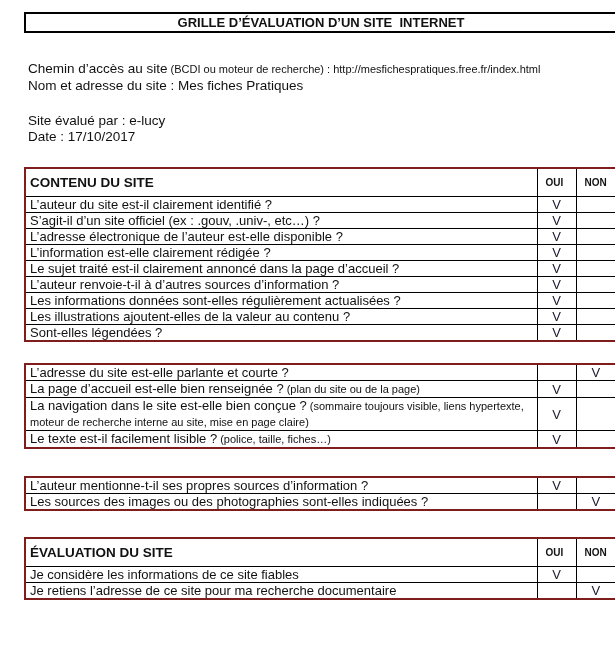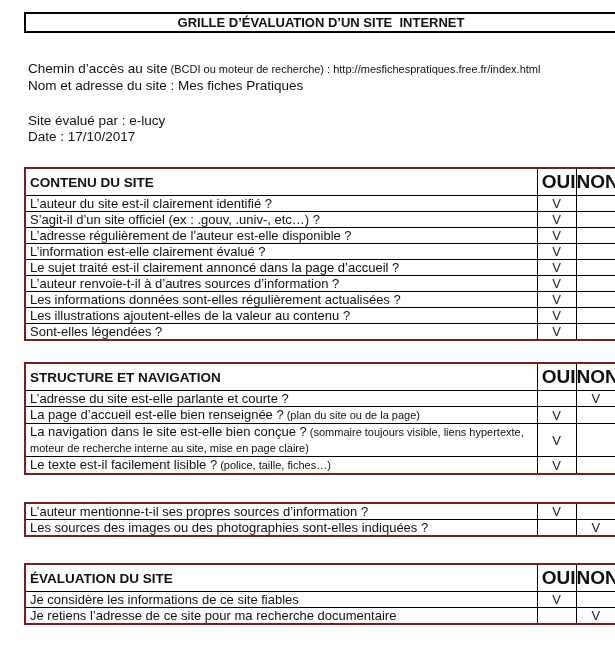--- a/index.html
+++ b/index.html
@@ -63,24 +63,24 @@
     vertical-align: middle;
   }
   th.sec {
     text-align: left;
     font-size: 13.5px;
     font-weight: bold;
     height: 24px;
     padding-left: 4px;
   }
   th.c {
-    font-size: 19px;
+    font-size: 10px;
     font-weight: bold;
-    text-align: right;
-    padding: 0;
+    text-align: left;
+    padding: 8px;
   }
   td.q {
     font-size: 13px;
     line-height: 15px;
     height: 15px;
     padding: 0 2px 0 4px;
   }
   td.c {
     font-size: 13px;
     text-align: center;
@@ -123,26 +123,26 @@
       <td class="q"><span>L’auteur du site est-il clairement identifié ?</span></td>
       <td class="c">V</td>
       <td class="c"></td>
     </tr>
     <tr>
       <td class="q"><span>S’agit-il d’un site officiel (ex : .gouv, .univ-, etc…) ?</span></td>
       <td class="c">V</td>
       <td class="c"></td>
     </tr>
     <tr>
-      <td class="q"><span>L’adresse régulièrement de l’auteur est-elle disponible ?</span></td>
-      <td class="c">V</td>
-      <td class="c"></td>
-    </tr>
-    <tr>
-      <td class="q"><span>L’information est-elle clairement évalué ?</span></td>
+      <td class="q"><span>L’adresse électronique de l’auteur est-elle disponible ?</span></td>
+      <td class="c">V</td>
+      <td class="c"></td>
+    </tr>
+    <tr>
+      <td class="q"><span>L’information est-elle clairement rédigée ?</span></td>
       <td class="c">V</td>
       <td class="c"></td>
     </tr>
     <tr>
       <td class="q"><span>Le sujet traité est-il clairement annoncé dans la page d’accueil ?</span></td>
       <td class="c">V</td>
       <td class="c"></td>
     </tr>
     <tr>
       <td class="q"><span>L’auteur renvoie-t-il à d’autres sources d’information ?</span></td>
@@ -167,25 +167,20 @@
   </tbody>
     </table>
 
   <table class="grid" id="t2">
     <colgroup>
         <col style="width:512px">
         <col style="width:39px">
         <col style="width:40px">
       </colgroup>
     <tbody>
-        <tr>
-      <th class="sec">STRUCTURE ET NAVIGATION</th>
-      <th class="c">OUI</th>
-      <th class="c">NON</th>
-    </tr>
     <tr>
       <td class="q"><span>L’adresse du site est-elle parlante et courte ?</span></td>
       <td class="c"></td>
       <td class="c">V</td>
     </tr>
     <tr>
       <td class="q"><span>La page d’accueil est-elle bien renseignée ?</span><span class="note">(plan du site ou de la page)</span></td>
       <td class="c">V</td>
       <td class="c"></td>
     </tr>

